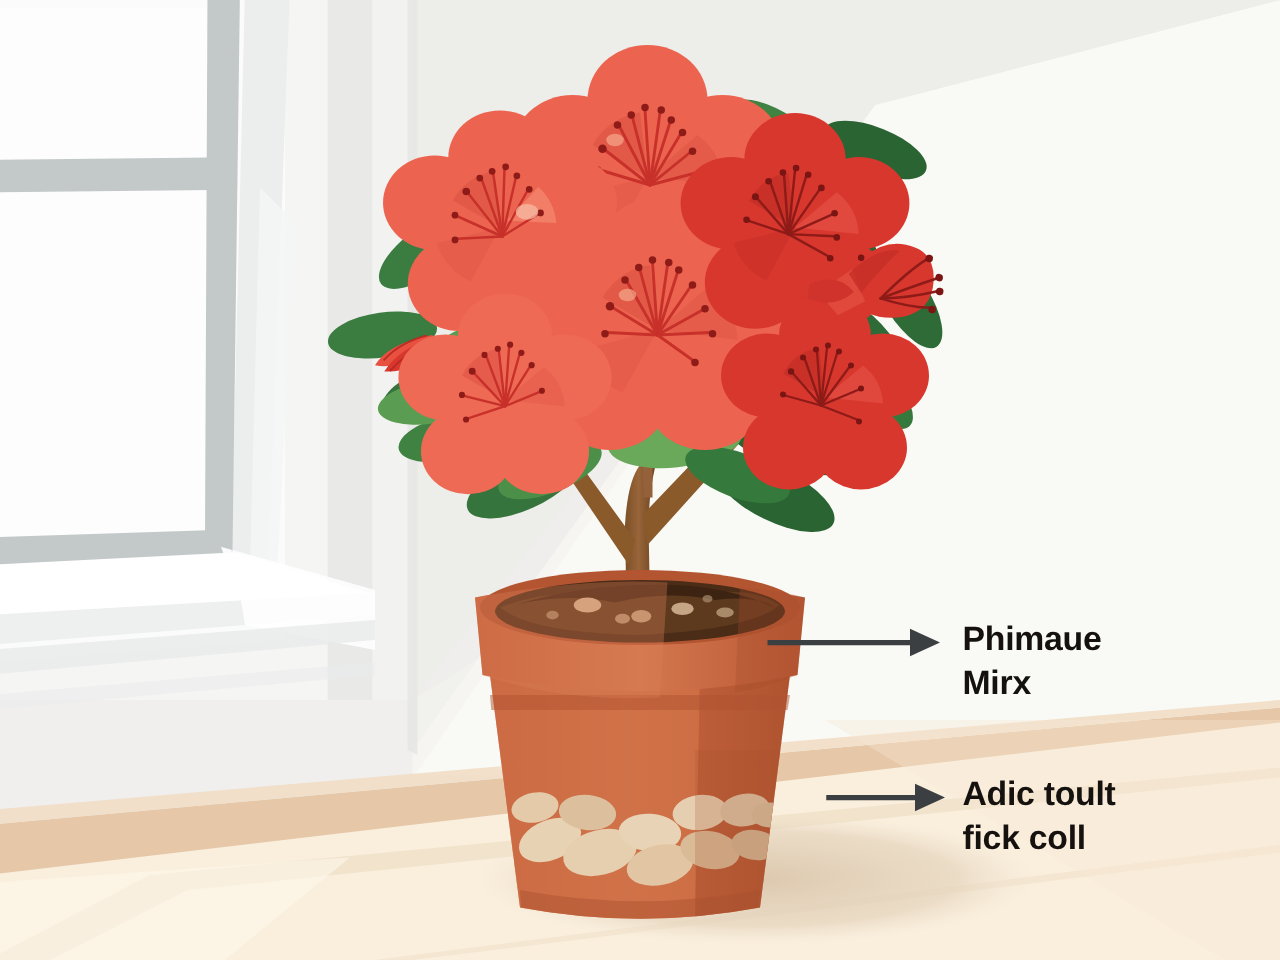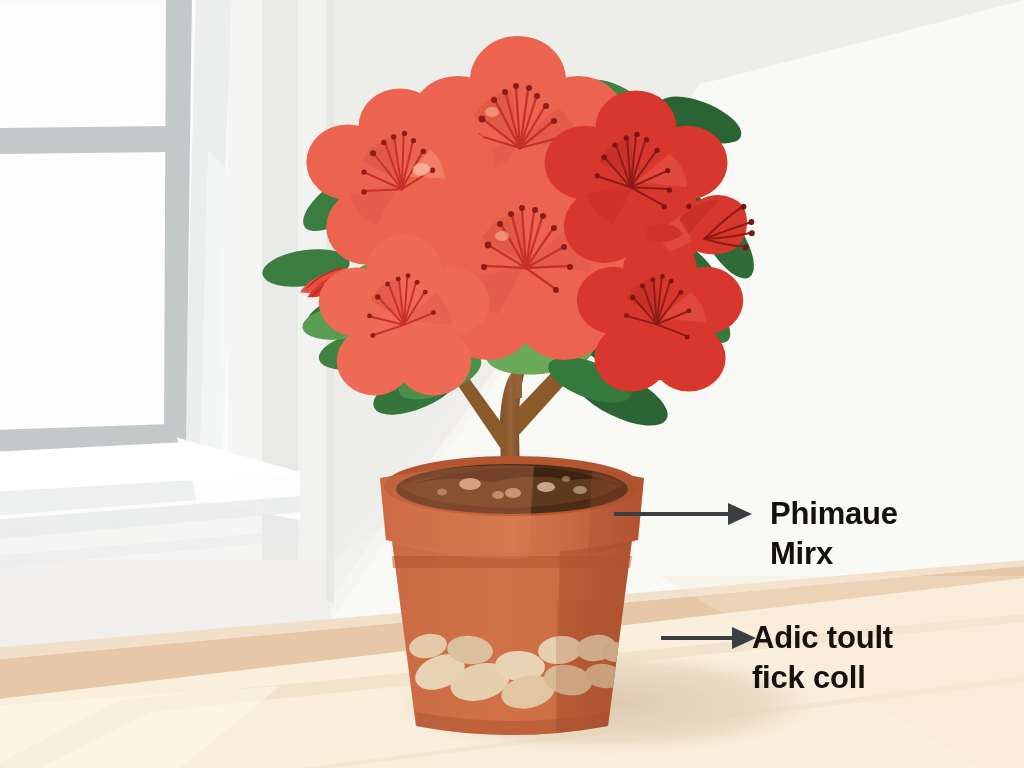--- a/index.html
+++ b/index.html
@@ -8,29 +8,29 @@
     width:1024px;height:768px;overflow:hidden;
     font-family:"Liberation Sans","DejaVu Sans",sans-serif;
     background:#f7f6f3;
   }
   #scene{position:relative;width:1024px;height:768px;overflow:hidden;}
   #scene svg{position:absolute;top:0;left:0;}
   .lbl{
     position:absolute;
     font-family:"Liberation Sans","DejaVu Sans",sans-serif;
     font-weight:700;
-    font-size:31px;
+    font-size:27px;
     line-height:1.28;
     color:#14110f;
     letter-spacing:-0.2px;
     white-space:pre-line;
     user-select:none;
   }
   #label-1{left:770px;top:494px;}
-  #label-2{left:752px;top:618px;}
+  #label-2{left:770px;top:618px;}
 </style>
 </head>
 <body>
 
 <div id="scene">
 
   <svg width="1024" height="768" viewBox="0 0 1024 768" xmlns="http://www.w3.org/2000/svg">
     <defs>
       <linearGradient id="gWallSun" x1="0" y1="0" x2="1" y2="1">
         <stop offset="0" stop-color="#fdfcf8"></stop>

